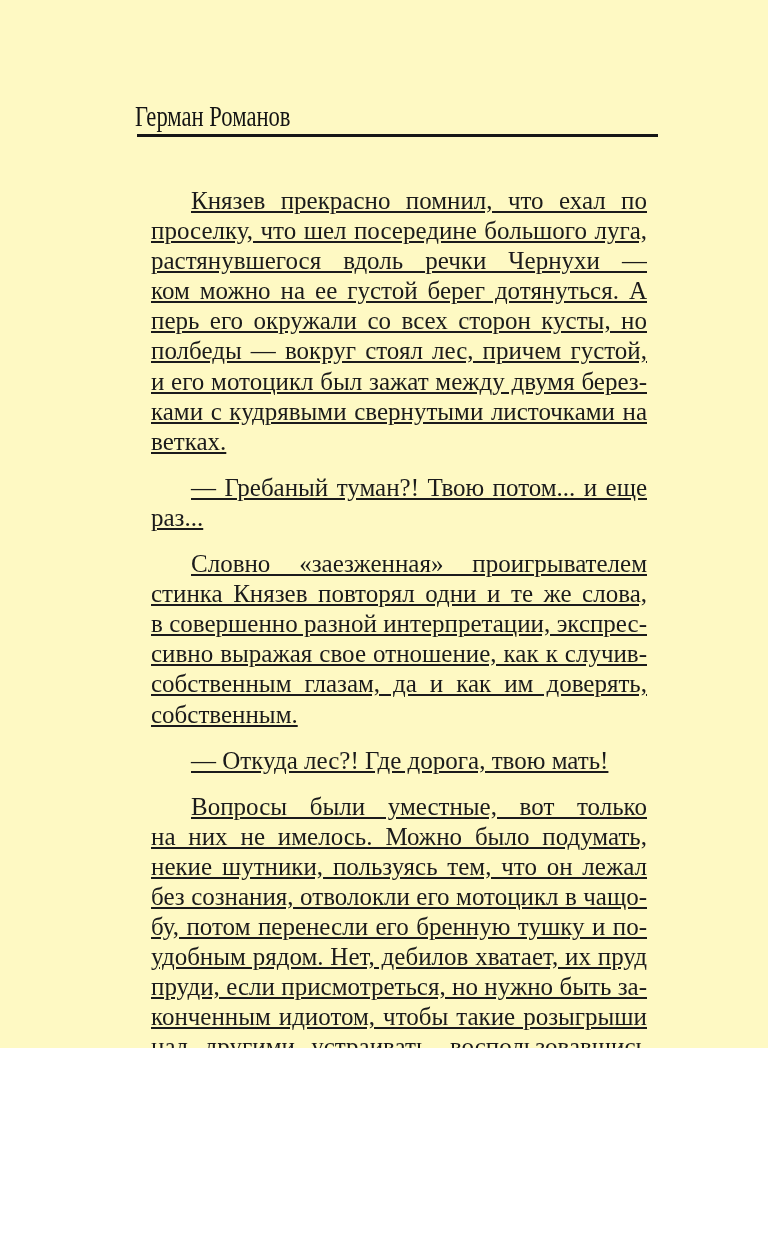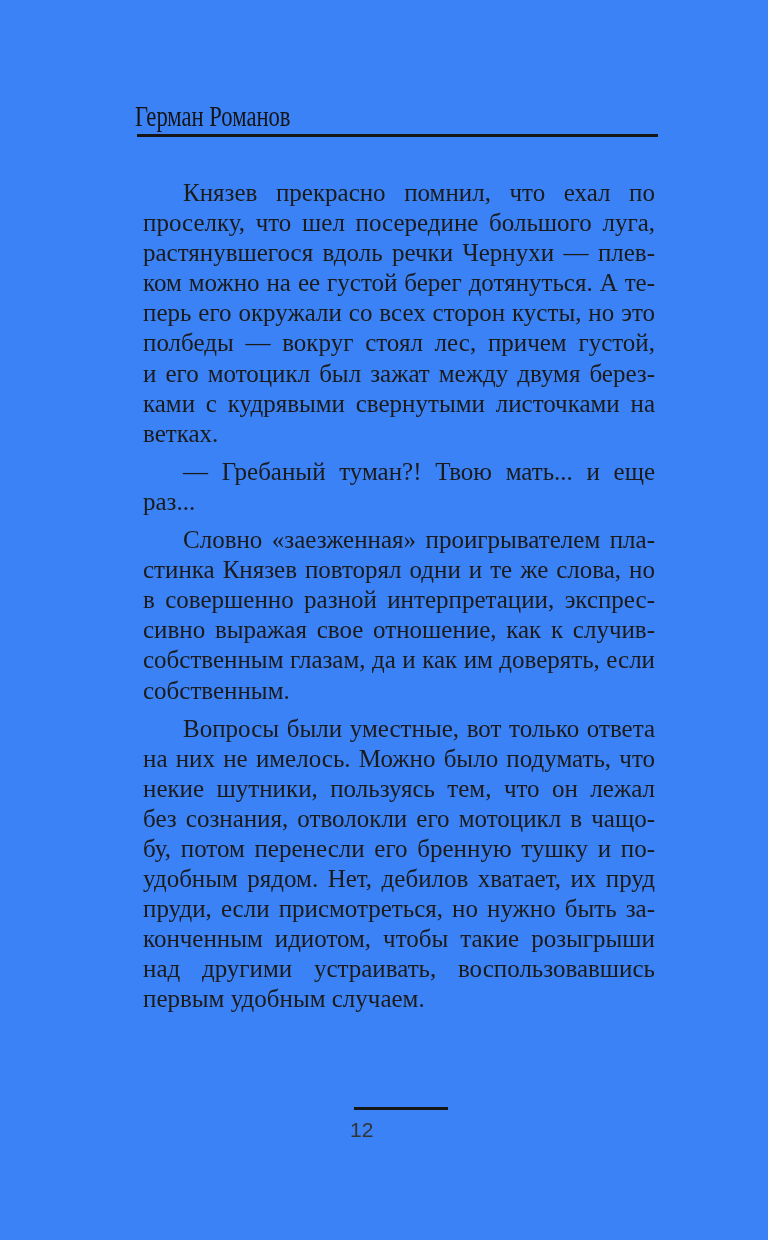--- a/index.html
+++ b/index.html
@@ -1,20 +1,20 @@
 <!DOCTYPE html>
 <html><head>
 <meta charset="utf-8">
 <style>
   html, body { margin: 0; padding: 0; background: #ffffff; }
   .page {
     position: relative;
     width: 768px;
-    height: 1240px;
-    background: #3b82f6;
+    height: 1048px;
+    background: #fef9c3;
     font-family: "Liberation Serif", serif;
     color: #1b1b1b;
     overflow: hidden;
   }
   .running-author {
     position: absolute;
     left: 135px;
     top: 101px;
     font-size: 29px;
     line-height: 30px;
@@ -33,21 +33,21 @@
   }
   .body-text {
     position: absolute;
     left: 135px;
     top: 170px;
     width: 528px;
     font-size: 25px;
     line-height: 30.1px;
     color: #1b1b1b;
   }
-  .body-text p { margin: 8px; padding: 0; }
+  .body-text p { margin: 16px; padding: 0; text-decoration: underline; }
   .ln {
     display: block;
     text-align: justify;
     text-align-last: justify;
     overflow: hidden;
     height: 30.1px;
   }
   .ln.first { text-indent: 40px; }
   .ln.last { text-align-last: left; }
   .footer-rule {
@@ -86,33 +86,36 @@
       <span class="ln">растянувшегося вдоль речки Чернухи — плев-</span>
       <span class="ln">ком можно на ее густой берег дотянуться. А те-</span>
       <span class="ln">перь его окружали со всех сторон кусты, но это</span>
       <span class="ln">полбеды — вокруг стоял лес, причем густой,</span>
       <span class="ln">и его мотоцикл был зажат между двумя берез-</span>
       <span class="ln">ками с кудрявыми свернутыми листочками на</span>
       <span class="ln last">ветках.</span>
     </p>
 
     <p>
-      <span class="ln first">— Гребаный туман?! Твою мать... и еще</span>
+      <span class="ln first">— Гребаный туман?! Твою потом... и еще</span>
       <span class="ln last">раз...</span>
     </p>
 
     <p>
       <span class="ln first">Словно «заезженная» проигрывателем пла-</span>
       <span class="ln">стинка Князев повторял одни и те же слова, но</span>
       <span class="ln">в совершенно разной интерпретации, экспрес-</span>
       <span class="ln">сивно выражая свое отношение, как к случив-</span>
       <span class="ln">собственным глазам, да и как им доверять, если</span>
       <span class="ln last">собственным.</span>
     </p>
 
+    <p>
+      <span class="ln first last">— Откуда лес?! Где дорога, твою мать!</span>
+    </p>
 
     <p>
       <span class="ln first">Вопросы были уместные, вот только ответа</span>
       <span class="ln">на них не имелось. Можно было подумать, что</span>
       <span class="ln">некие шутники, пользуясь тем, что он лежал</span>
       <span class="ln">без сознания, отволокли его мотоцикл в чащо-</span>
       <span class="ln">бу, потом перенесли его бренную тушку и по-</span>
       <span class="ln">удобным рядом. Нет, дебилов хватает, их пруд</span>
       <span class="ln">пруди, если присмотреться, но нужно быть за-</span>
       <span class="ln">конченным идиотом, чтобы такие розыгрыши</span>

